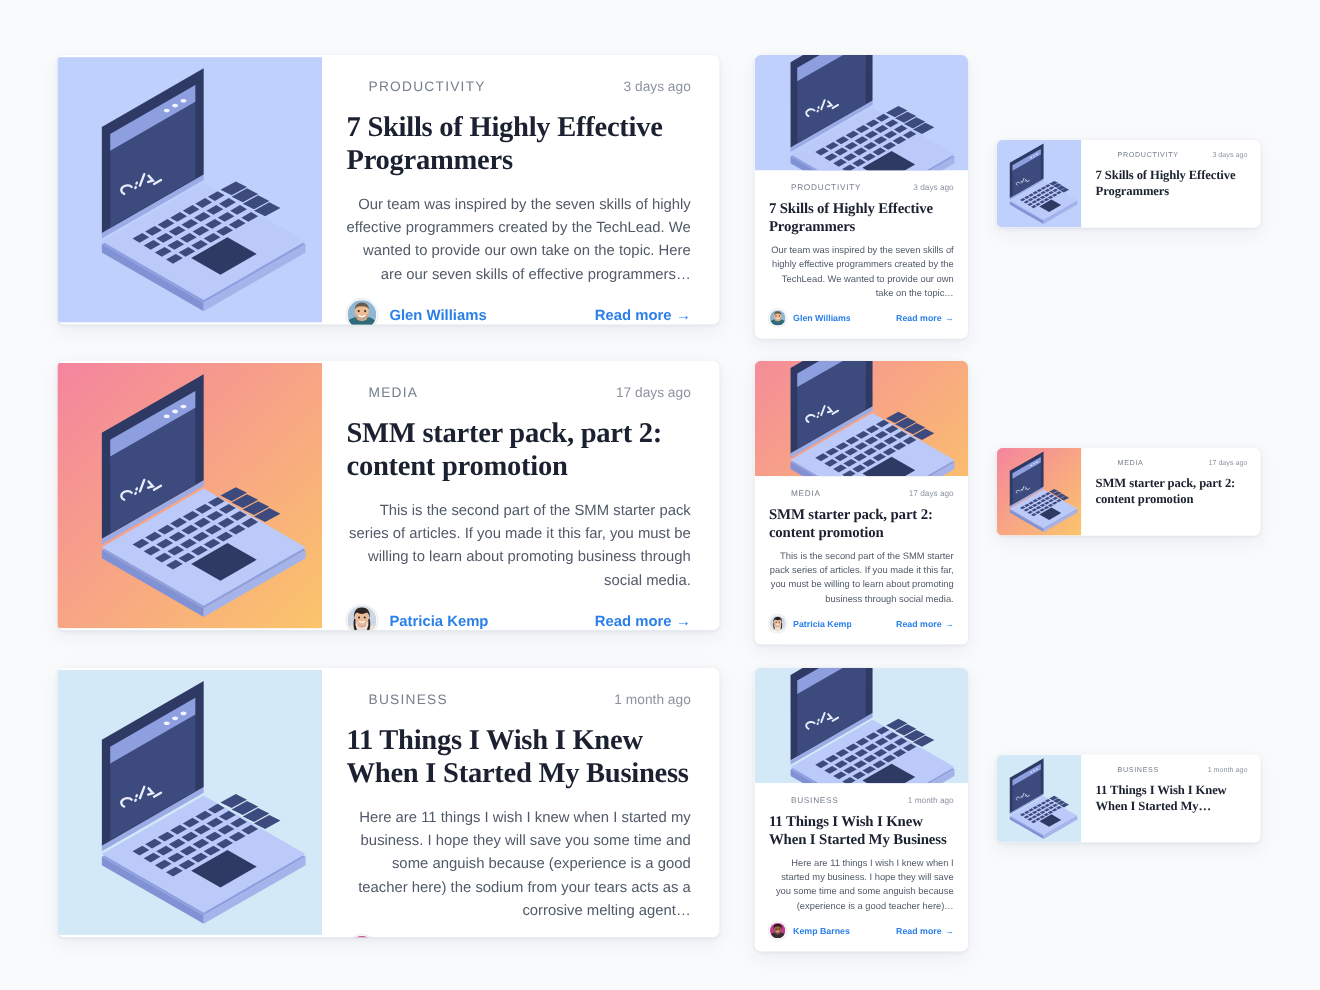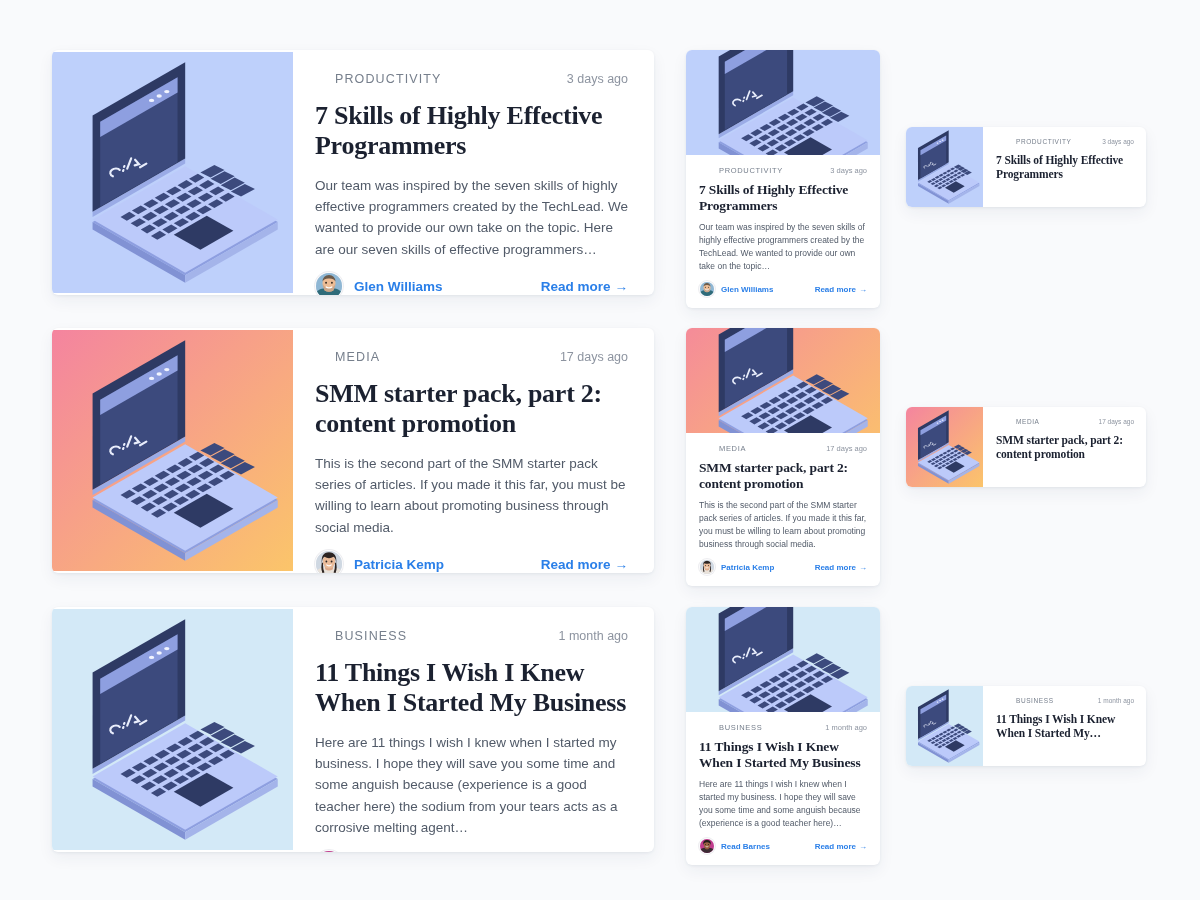--- a/index.html
+++ b/index.html
@@ -60,21 +60,21 @@
   .date {
     color: #8d94a0;
     white-space: nowrap;
   }
   .title {
     font-family: "Liberation Serif", serif;
     font-weight: bold;
     color: #1b2130;
     letter-spacing: -0.01em;
   }
-  .excerpt { color: #515a68; }
+  .excerpt { color: #515a68; text-align: right; }
 
   .foot {
     display: flex;
     justify-content: space-between;
     align-items: center;
     width: 100%;
     margin-top: auto;
   }
   .author {
     display: flex;
@@ -524,21 +524,21 @@
       </div>
       <h2 class="title">11 Things I Wish I Knew When I Started My Business</h2>
       <p class="excerpt">Here are 11 things I wish I knew when I started my business. I hope they will save you some time and some anguish because (experience is a good teacher here)…</p>
       <div class="foot">
         <div class="author">
           <span class="avatar">
             <svg viewBox="0 0 40 40">
                 <use href="#av-lisa"></use>
               </svg>
           </span>
-          <span class="author-name">Read Barnes</span>
+          <span class="author-name">Kemp Barnes</span>
         </div>
         <a class="readmore" href="#">
           <span>Read more</span>
           <span class="arr">→</span>
         </a>
       </div>
     </div>
   </div>
 
   <div class="card sm r3">

